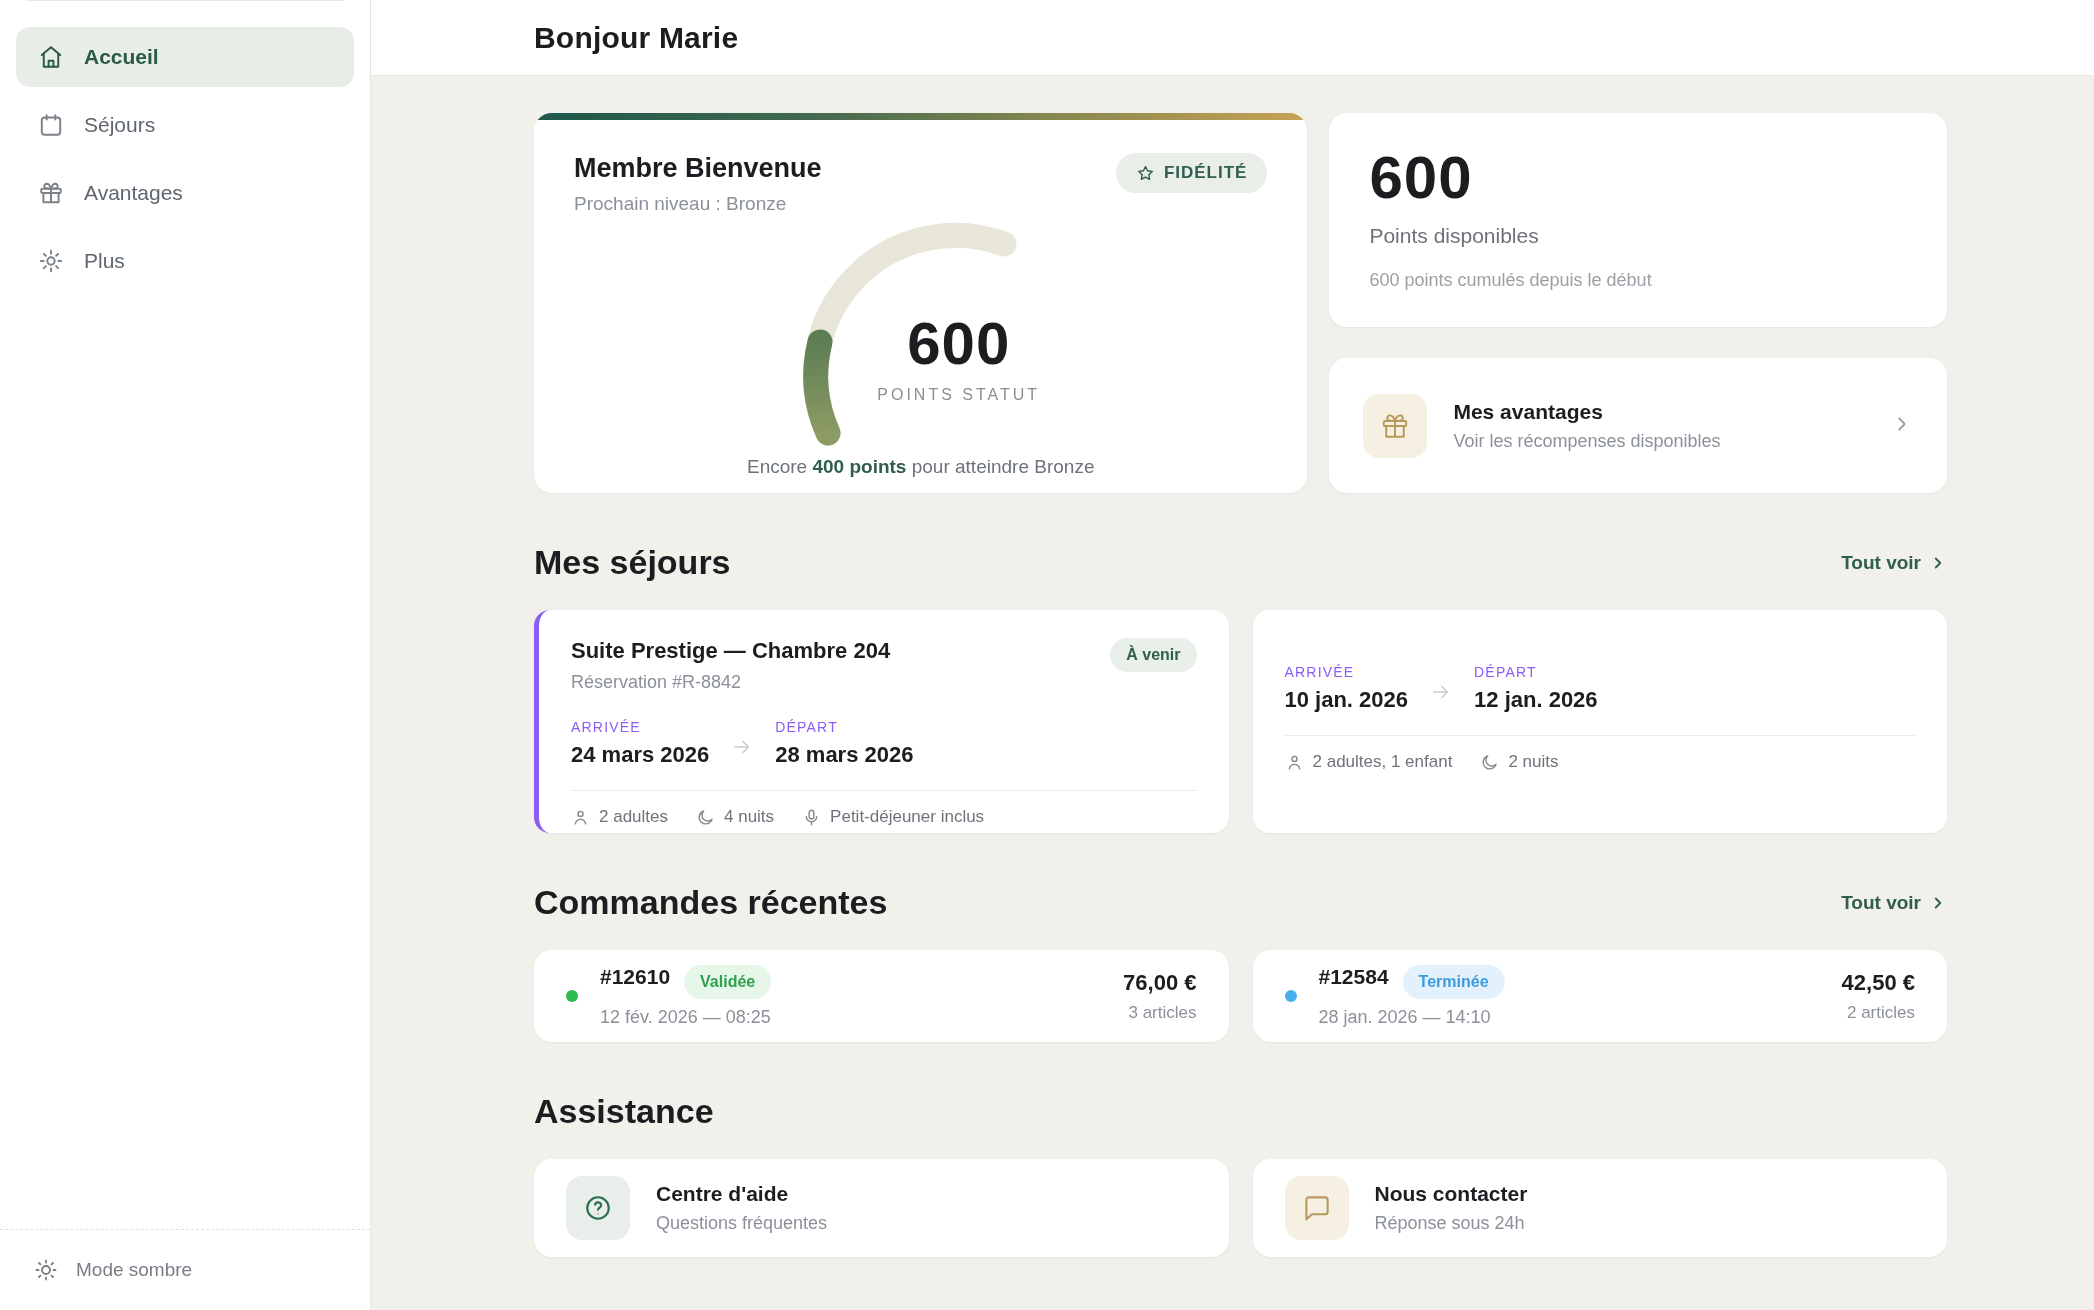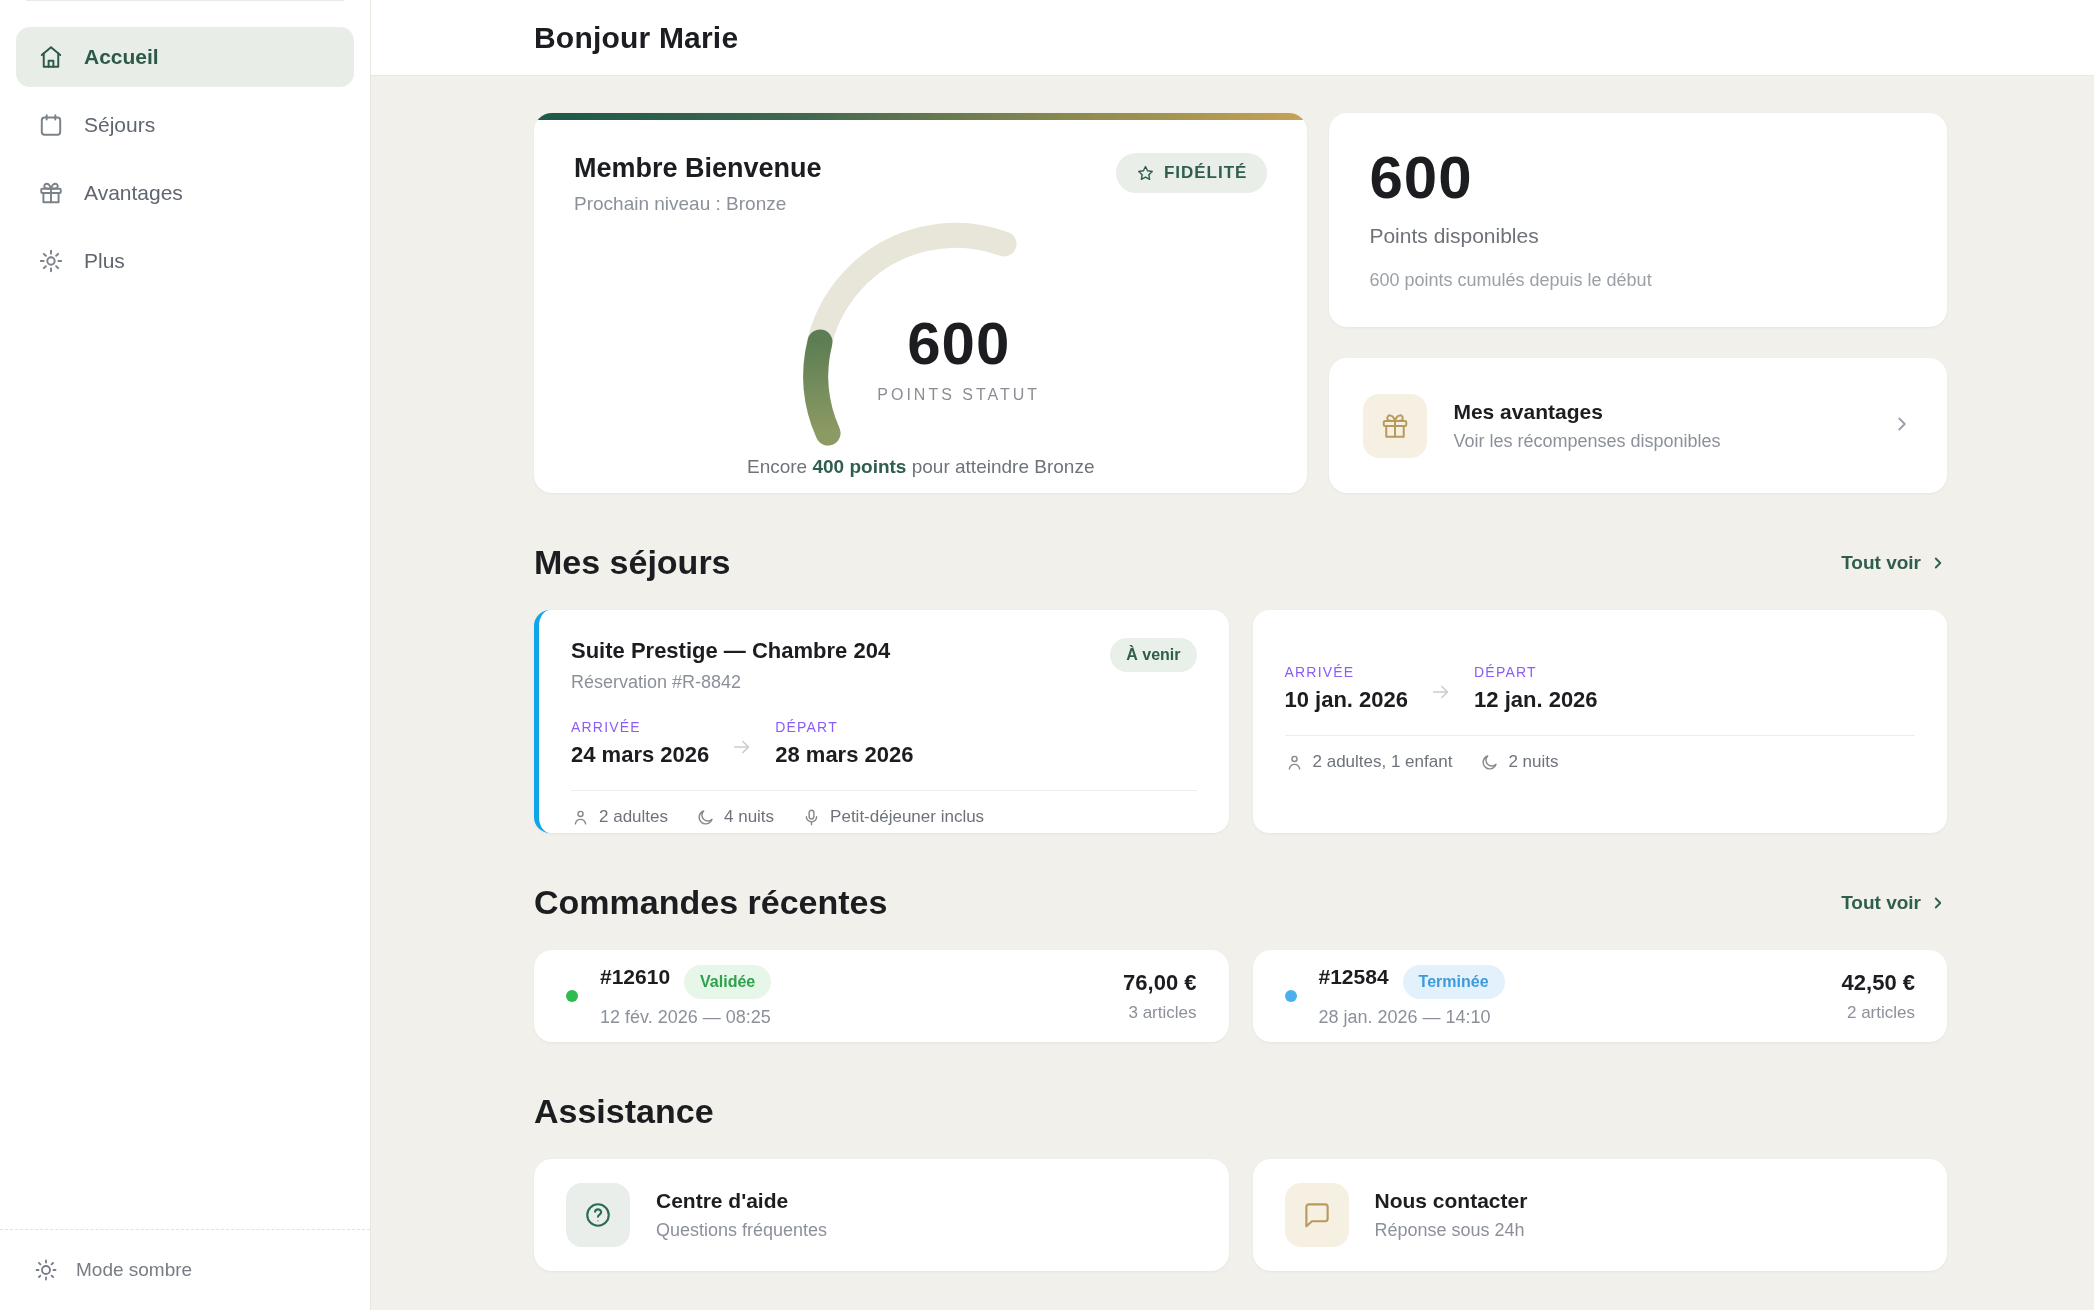--- a/index.html
+++ b/index.html
@@ -76,21 +76,21 @@
 
   
   .sec-head { display:flex; align-items:center; justify-content:space-between; margin-top:50px; margin-bottom:28px; }
   .sec-title { font-size:34px; font-weight:800; }
   .see-all { display:flex; align-items:center; gap:8px; color:#2f5d4e; font-size:19px; font-weight:700; cursor:pointer; }
   .see-all svg { width:18px; height:18px; }
 
   
   .stays-grid, .orders-grid, .assist-grid { display:grid; grid-template-columns:1fr 1fr; gap:24px; }
   .stay-card { border-radius:16px; padding:28px 32px 20px 32px; height:223px; cursor:pointer; }
-  .stay-card.accent { border-left:5px solid #0ea5e9; }
+  .stay-card.accent { border-left:5px solid #8b5cf6; }
   .stay-head { display:flex; justify-content:space-between; align-items:flex-start; }
   .stay-title { font-size:22px; font-weight:800; }
   .stay-res { font-size:18px; color:#8b909a; margin-top:8px; }
   .badge { border-radius:999px; padding:8px 16px; font-size:16px; font-weight:700; white-space:nowrap; }
   .badge.upcoming { background:#e9efe9; color:#2f5d4e; }
   .badge.done { background:#efeeec; color:#70757c; }
   .dates { display:flex; align-items:flex-end; gap:22px; margin-top:26px; }
   .date-label { font-size:14px; letter-spacing:1.2px; color:#8b5cf6; margin-bottom:7px; }
   .date-val { font-size:22px; font-weight:800; }
   .date-arrow { color:#c9ccd1; padding-bottom:6px; }
@@ -108,21 +108,21 @@
   .order-id-row { display:flex; align-items:flex-start; gap:14px; }
   .order-id { font-size:21px; font-weight:800; }
   .badge.validated { background:#e6f7e9; color:#2fa14c; font-size:16px; }
   .badge.completed { background:#e2f1fc; color:#3e9bda; font-size:16px; }
   .order-date { font-size:18px; color:#8b909a; margin-top:8px; }
   .order-right { margin-left:auto; text-align:right; }
   .order-amount { font-size:22px; font-weight:800; }
   .order-articles { font-size:17px; color:#8b909a; margin-top:7px; }
 
   
-  .assist-card { display:flex; align-items:center; gap:26px; padding:0 32px; height:112px; cursor:pointer; }
+  .assist-card { display:flex; align-items:center; gap:26px; padding:0 32px; height:98px; cursor:pointer; }
   .assist-title { font-size:21px; font-weight:800; }
   .assist-sub { font-size:18px; color:#8b909a; margin-top:7px; }
 </style>
 </head>
 <body>
 
 <div class="app">
 
   <aside class="sidebar">
     <div class="side-divider"></div>

